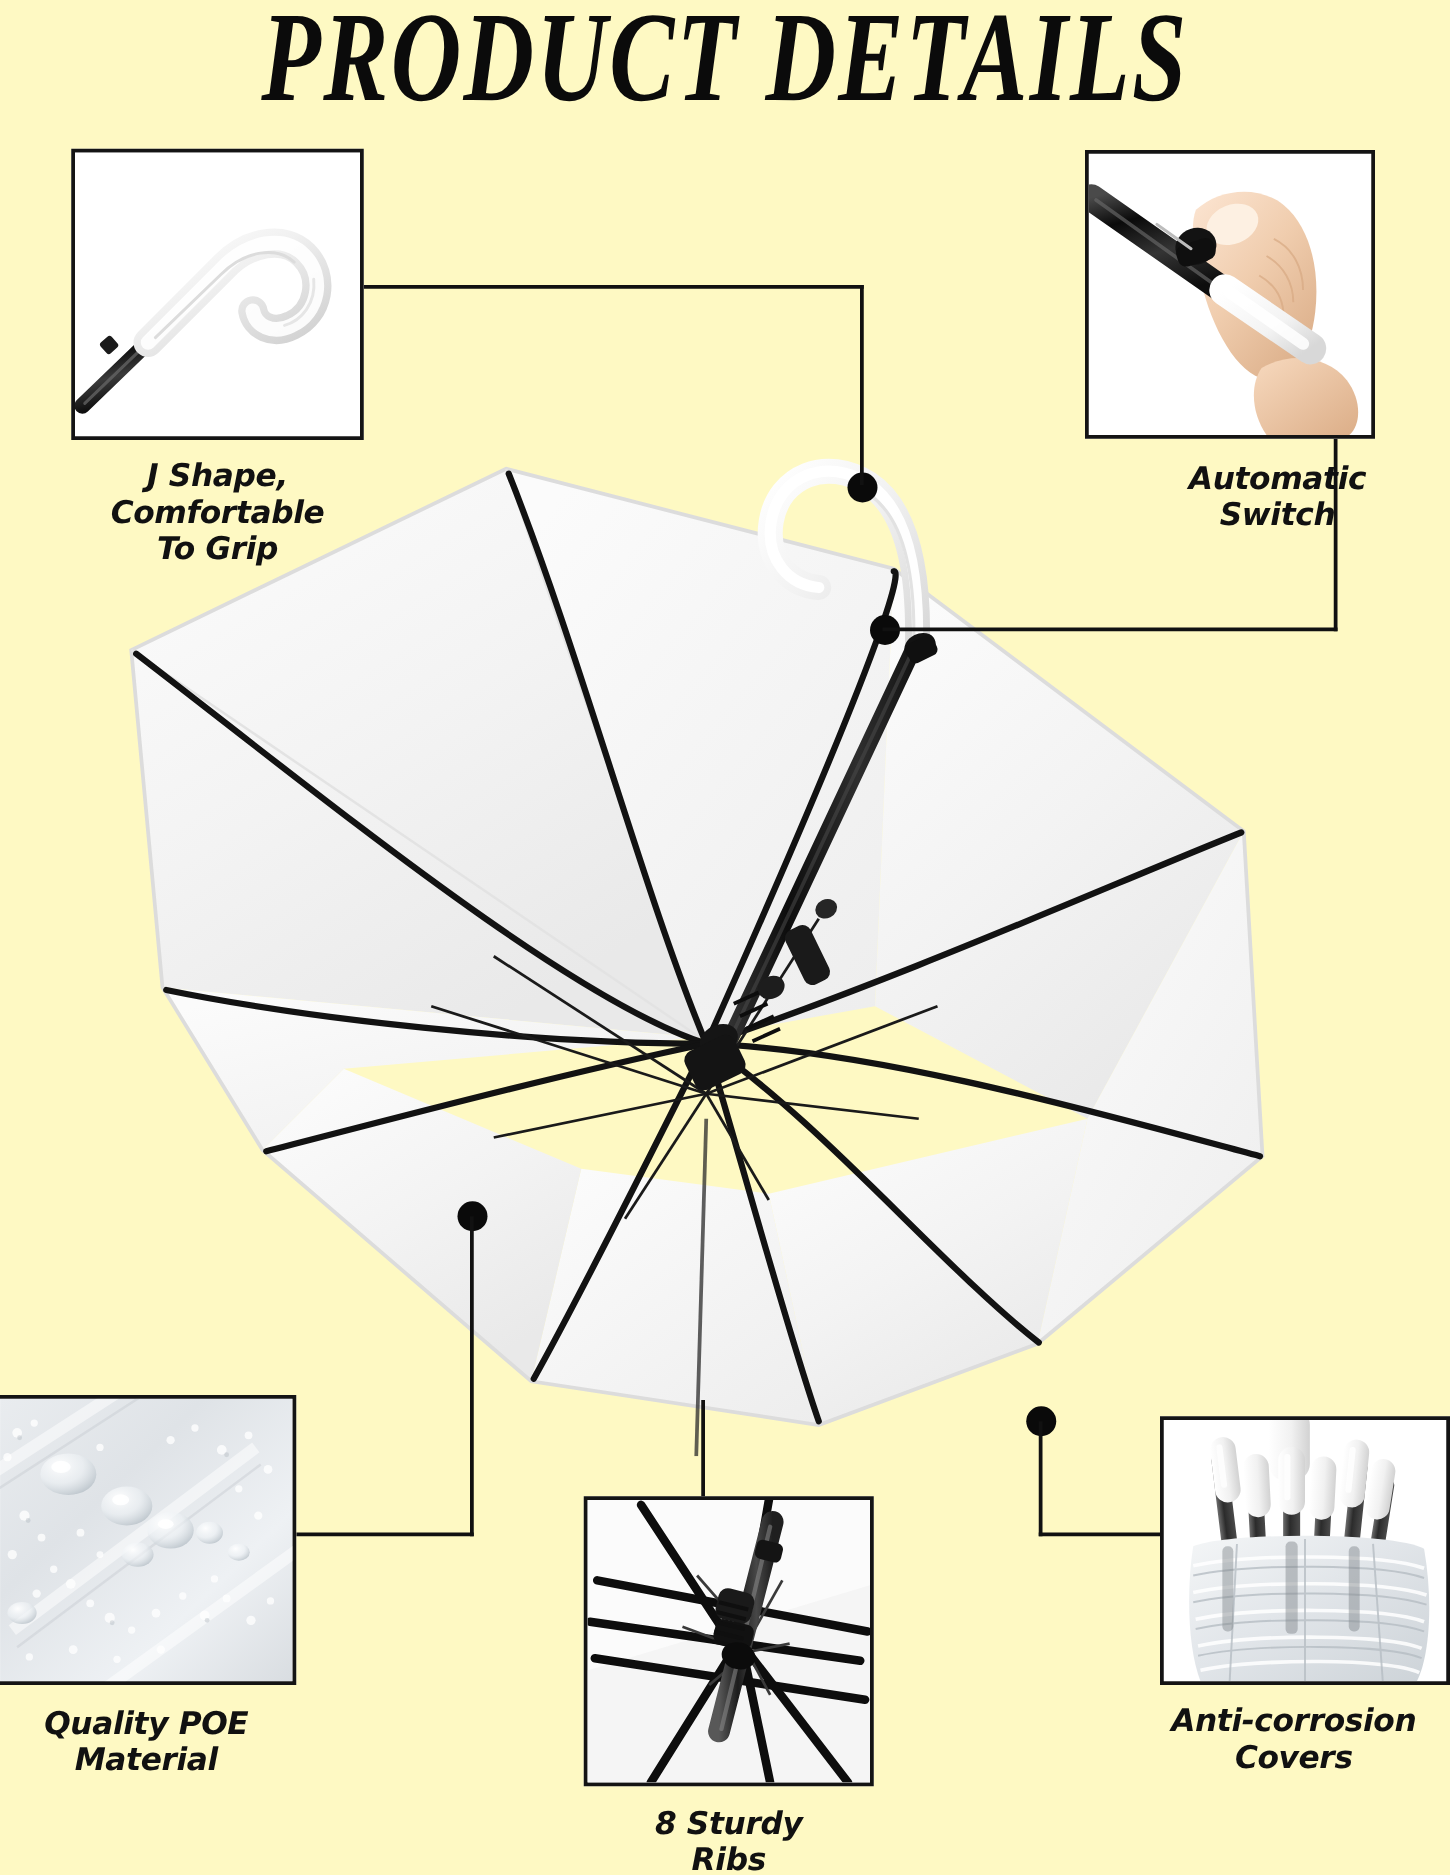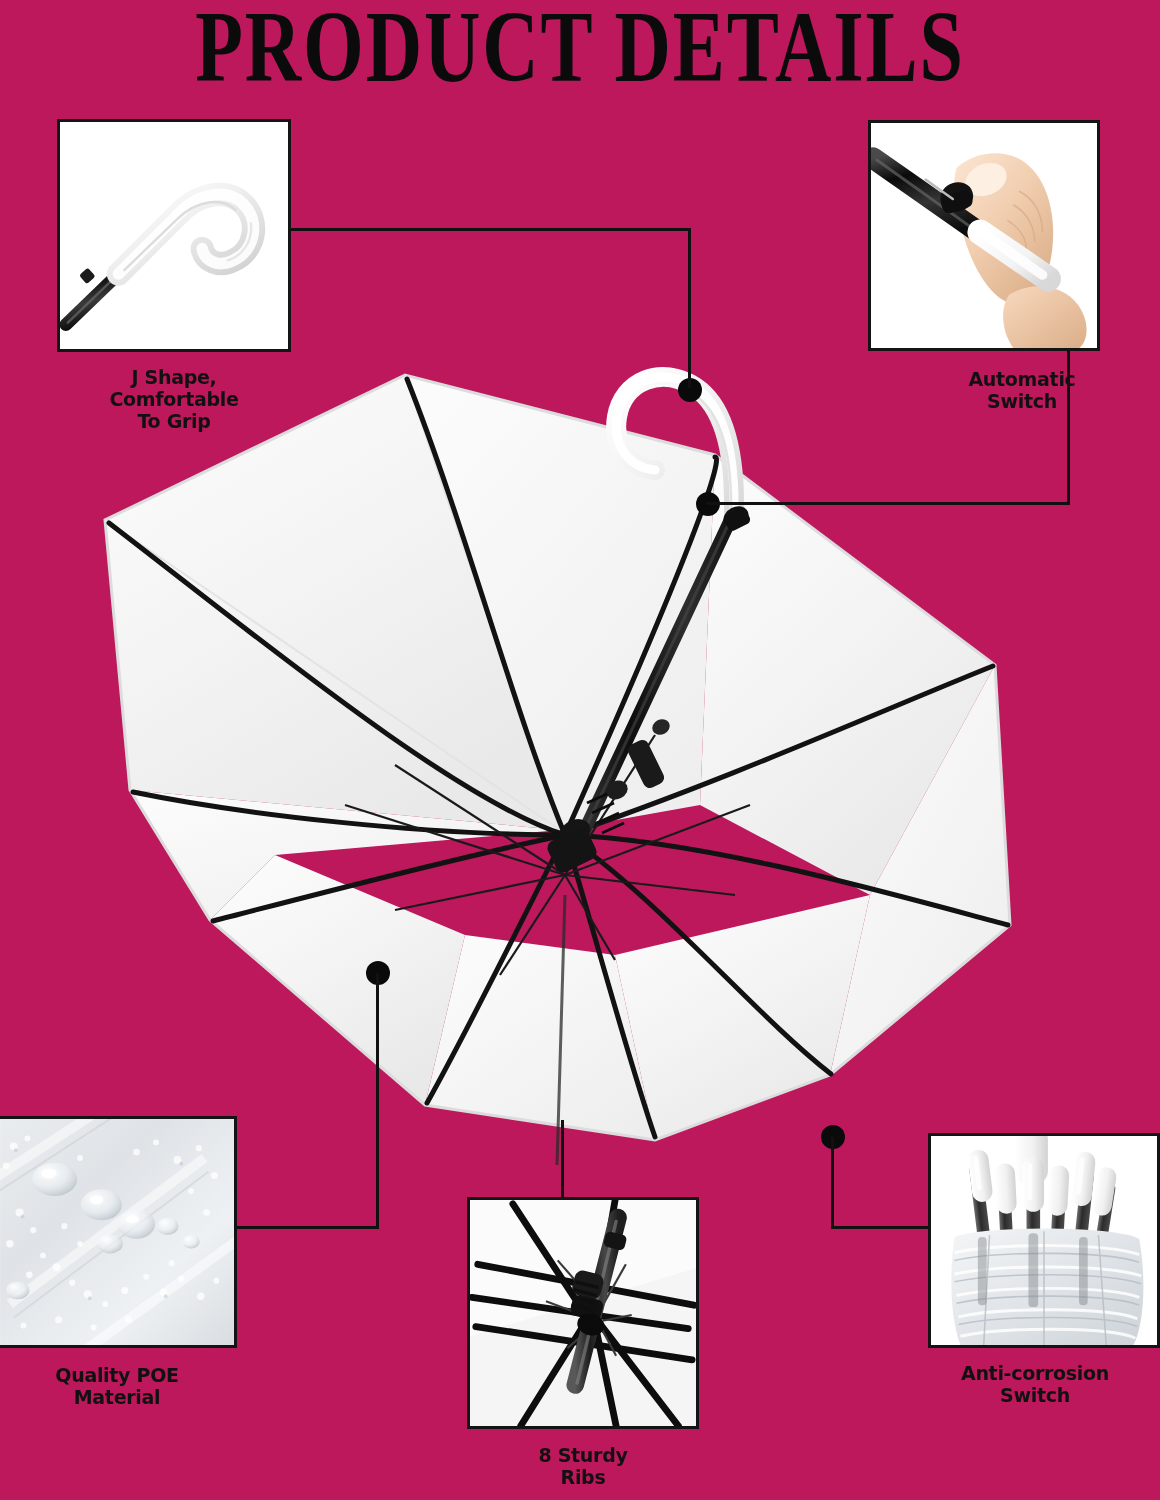--- a/index.html
+++ b/index.html
@@ -10,21 +10,22 @@
   }
   body {
     font-family: "Liberation Sans", sans-serif;
     -webkit-font-smoothing: antialiased;
   }
   #page {
     position: relative;
     width: 1160px;
     height: 1500px;
     overflow: hidden;
-    background: #be185d;
+    background: #fef9c3;
+    font-style: italic;
   }
 
   
   .page-title {
     position: absolute;
     top: -4px;
     left: 0;
     width: 1160px;
     text-align: center;
     font-family: "Liberation Serif", "DejaVu Serif", serif;
@@ -46,21 +47,21 @@
     position: absolute;
     box-sizing: border-box;
     border: 3px solid #141414;
     background: #ffffff;
     overflow: hidden;
   }
   .callout .caption {
     position: absolute;
     font-family: "DejaVu Sans", "Liberation Sans", sans-serif;
     font-weight: 700;
-    font-size: 19px;
+    font-size: 25px;
     line-height: 1.16;
     color: #111111;
     text-align: center;
     letter-spacing: -0.3px;
     white-space: pre-line;
   }
 
   
   .conn {
     position: absolute;
@@ -524,16 +525,16 @@
         </g>
 
         <g fill="#7e8489" opacity="0.45">
           <rect x="48" y="104" width="9" height="70" rx="4"></rect>
           <rect x="100" y="100" width="10" height="76" rx="4"></rect>
           <rect x="152" y="104" width="9" height="70" rx="4"></rect>
         </g>
       </svg>
     </div>
     <div class="caption" style="left:910px; top:1362px; width:250px;">Anti-corrosion
-Switch</div>
+Covers</div>
   </div>
 
 </div>
 
 </body></html>

